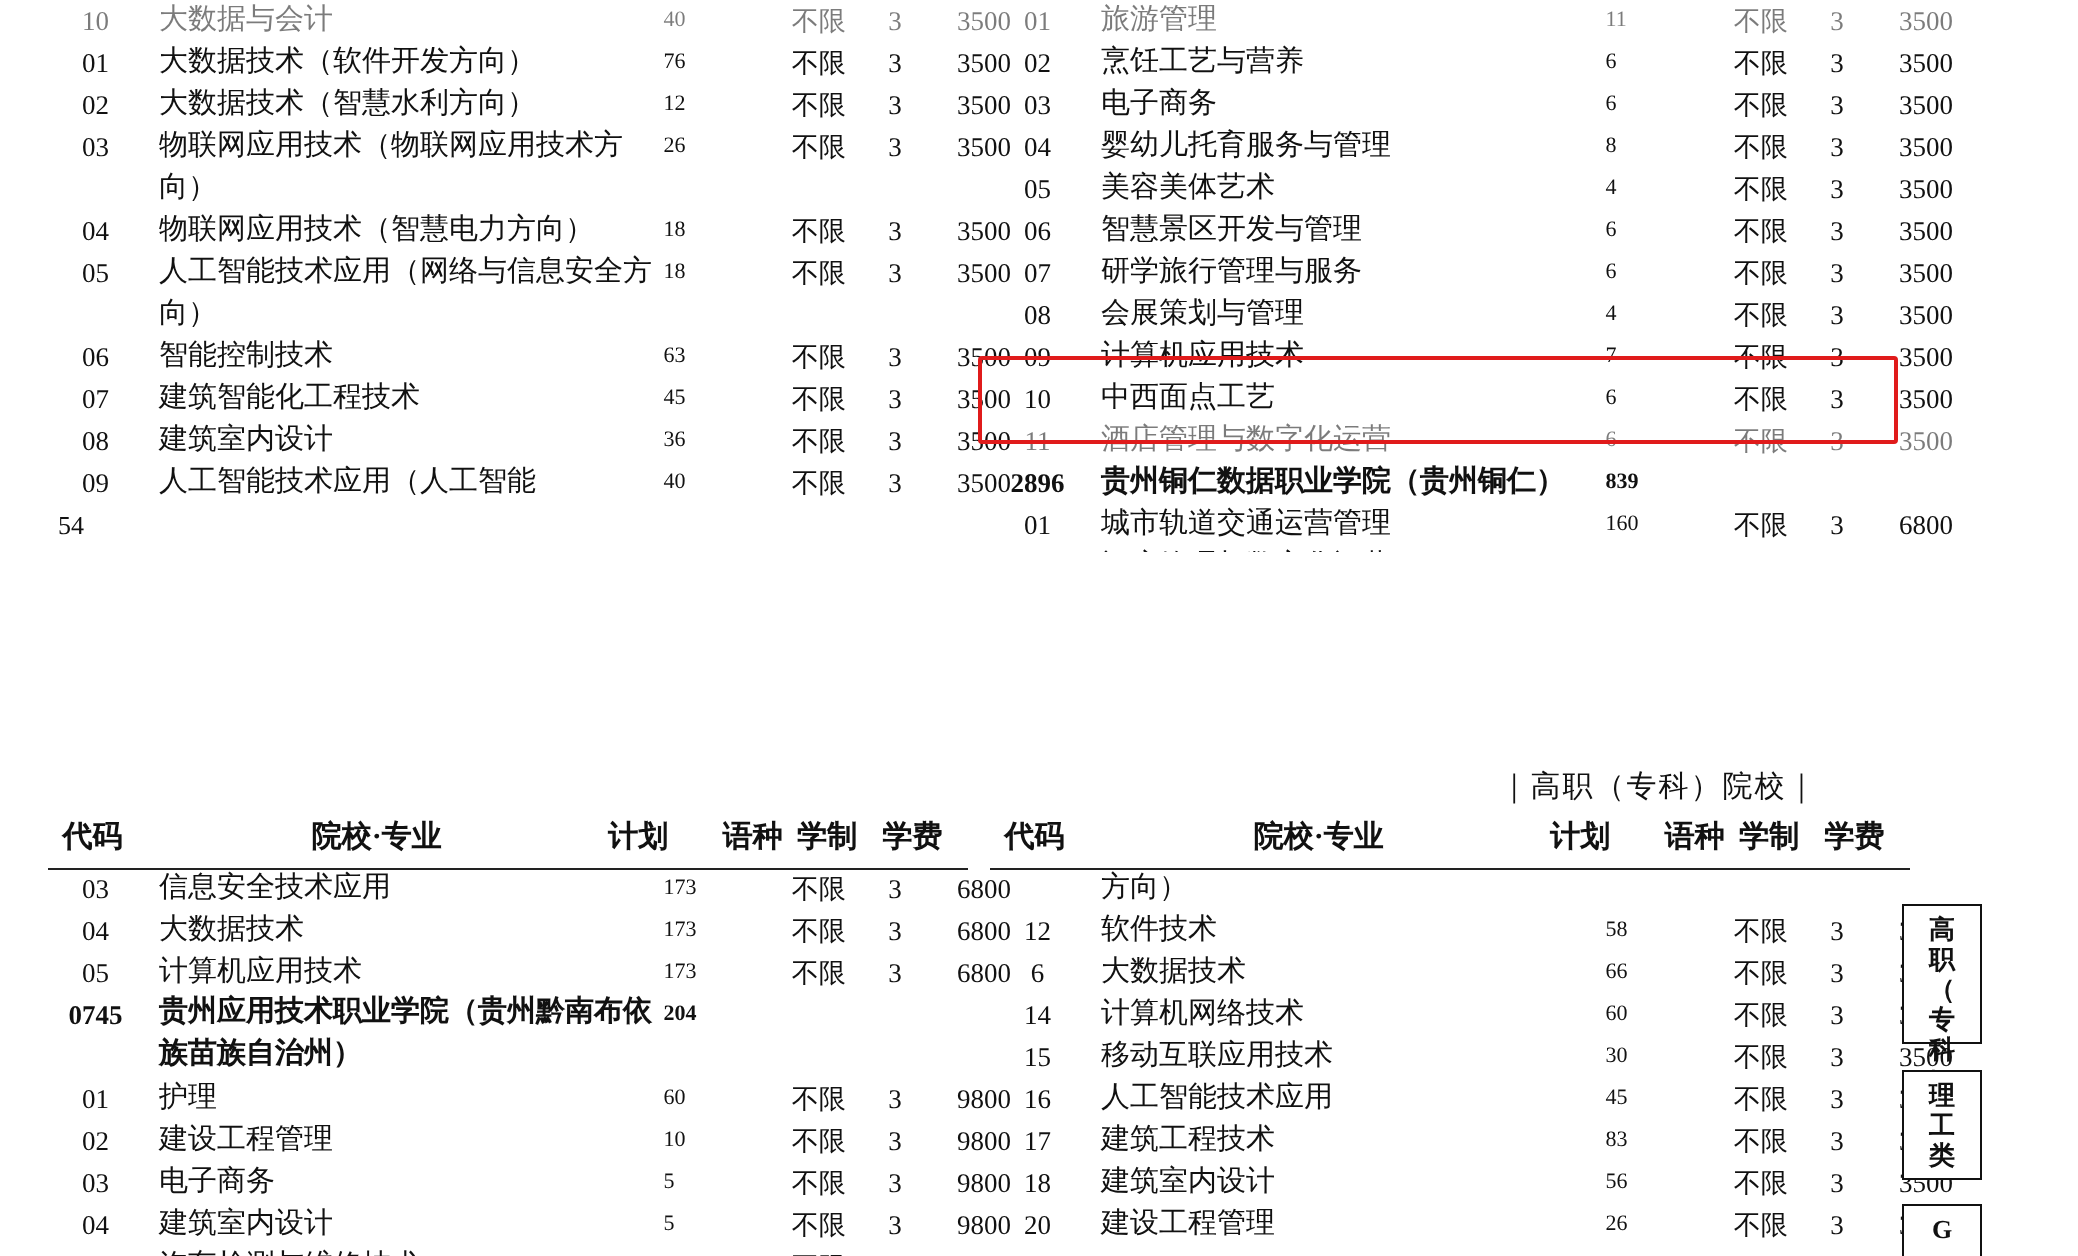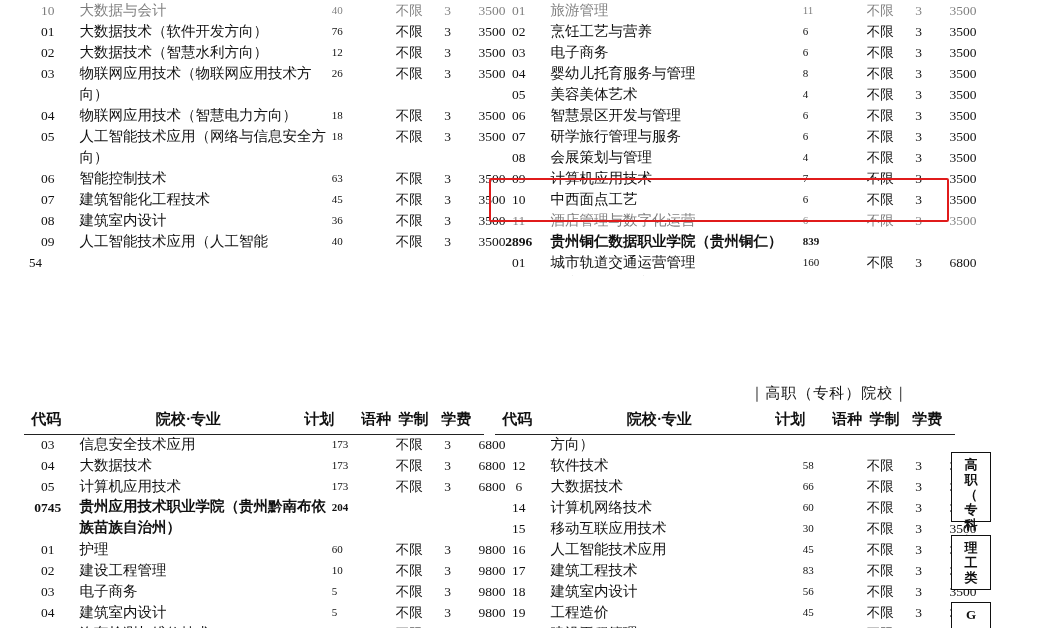--- a/index.html
+++ b/index.html
@@ -459,28 +459,20 @@
         </tr>
         <tr>
           <td class="c-code">18</td>
           <td class="c-name">建筑室内设计</td>
           <td class="c-plan">56</td>
           <td class="c-lang">不限</td>
           <td class="c-year">3</td>
           <td class="c-fee">3500</td>
         </tr>
         <tr>
-          <td class="c-code">19</td>
-          <td class="c-name">工程造价</td>
-          <td class="c-plan">45</td>
-          <td class="c-lang">不限</td>
-          <td class="c-year">3</td>
-          <td class="c-fee">3500</td>
-        </tr>
-        <tr>
           <td class="c-code">20</td>
           <td class="c-name">建设工程管理</td>
           <td class="c-plan">26</td>
           <td class="c-lang">不限</td>
           <td class="c-year">3</td>
           <td class="c-fee">3500</td>
         </tr>
 
       </tbody>
         </table>

